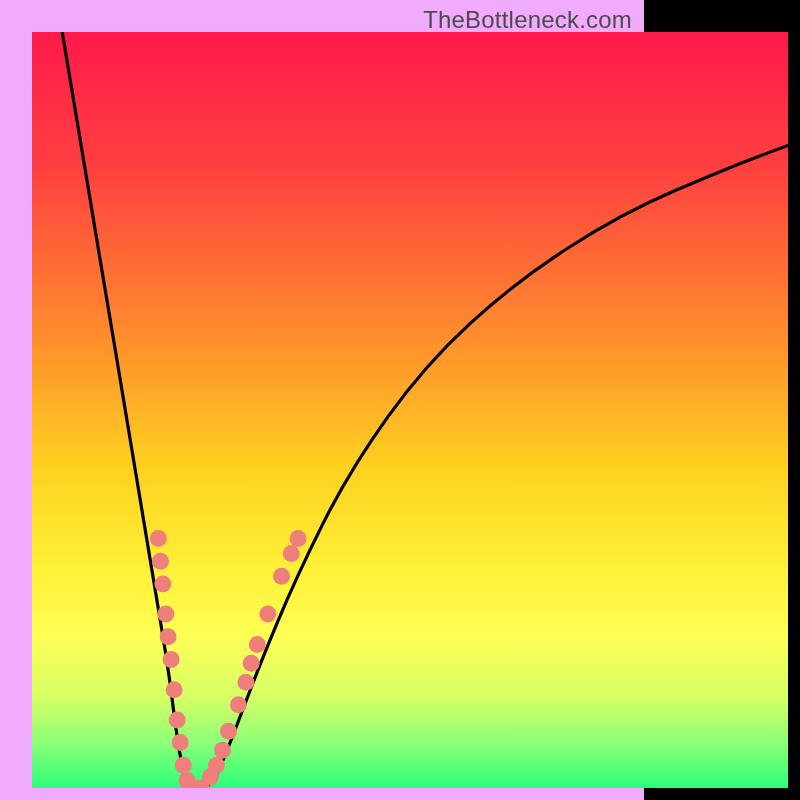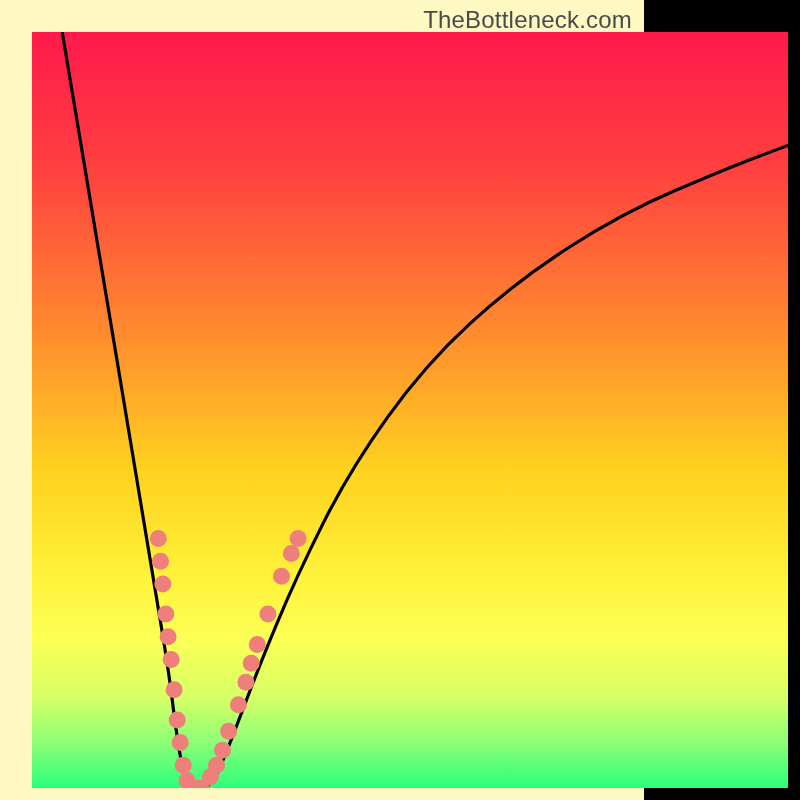--- a/index.html
+++ b/index.html
@@ -10,21 +10,21 @@
     overflow: hidden;
     background: #000;
     font-family: Arial, Helvetica, sans-serif;
   }
   .frame {
     position: absolute;
     left: 0;
     top: 0;
     width: 644px;
     height: 800px;
-    background: #fef9c3;
+    background: #f0abfc;
   }
   .plot-area {
     position: absolute;
     left: 32px;
     top: 32px;
     width: 756px;
     height: 756px;
     overflow: hidden;
   }
   .gradient {

